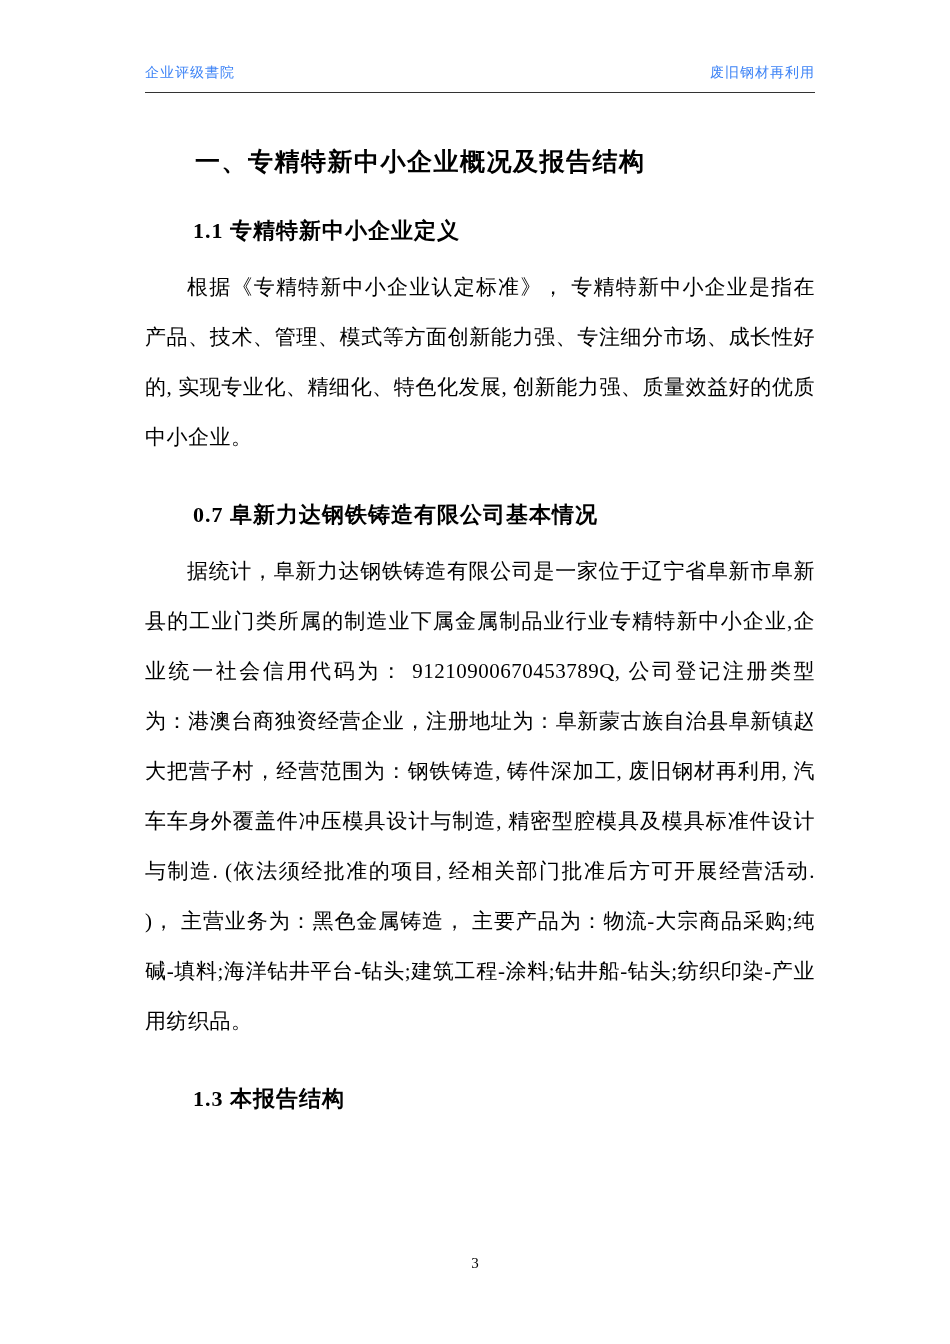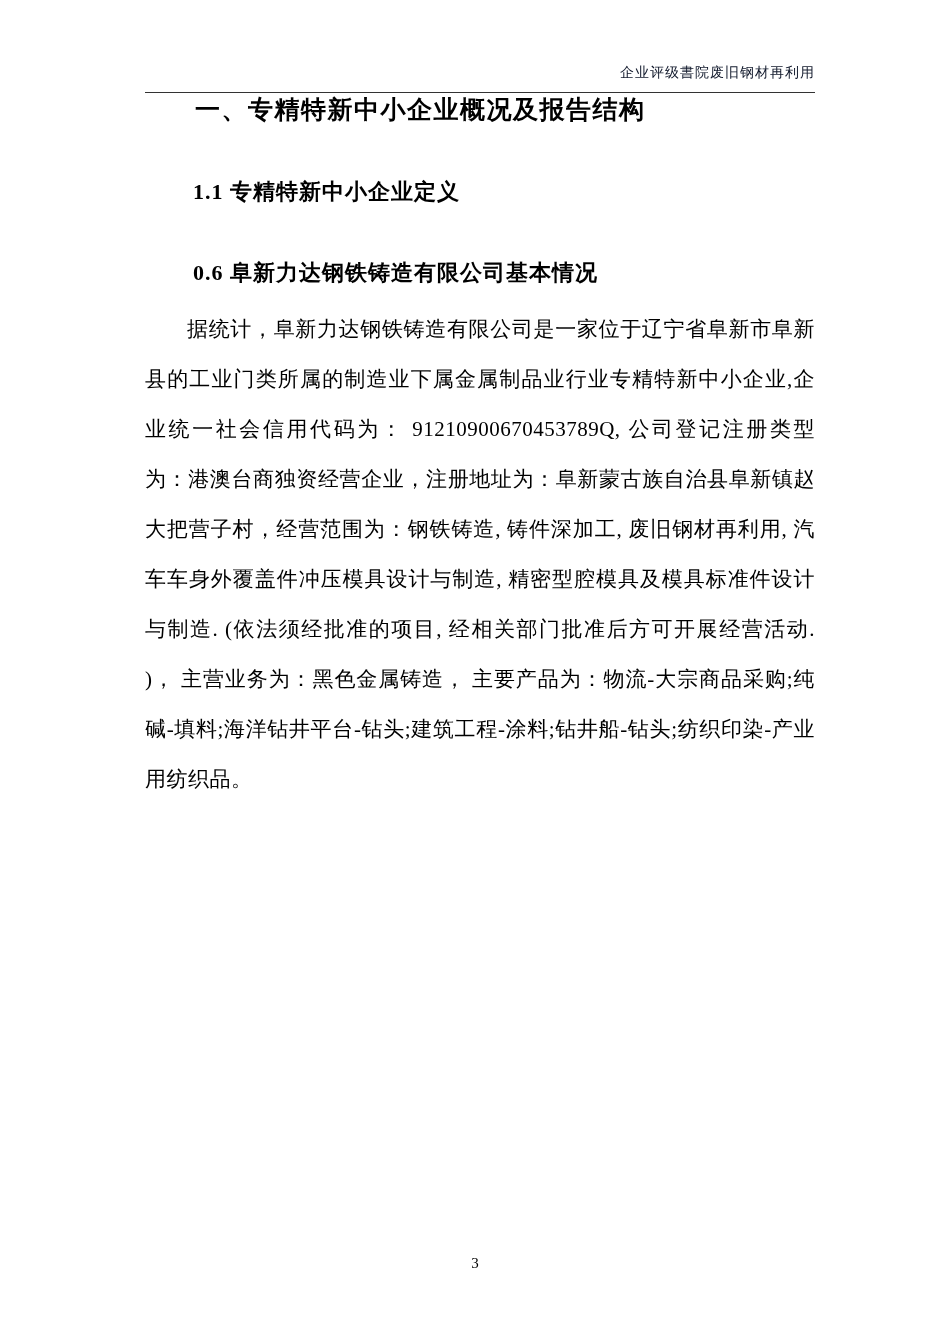--- a/index.html
+++ b/index.html
@@ -12,36 +12,37 @@
   .page {
     position: relative;
     width: 950px;
     height: 1344px;
     background: #ffffff;
     padding: 64px 135px 0 145px;
     overflow: hidden;
   }
   .page-header {
     display: flex;
-    justify-content: flex-end;
+    justify-content: space-between;
     align-items: baseline;
     font-size: 14px;
     letter-spacing: 1px;
-    color: #0f172a;
+    color: #3b82f6;
     padding-bottom: 10px;
     border-bottom: 1px solid #333;
   }
   .chapter-title {
+    margin-top: 52px;
     padding-left: 50px;
     font-size: 25px;
     font-weight: bold;
     letter-spacing: 1.5px;
   }
   .section-heading {
-    margin-top: 51px;
+    margin-top: 38px;
     padding-left: 48px;
     font-size: 22px;
     font-weight: bold;
     letter-spacing: 1px;
   }
   .paragraph {
     margin-top: 16px;
     font-size: 21px;
     line-height: 50px;
     letter-spacing: 0.5px;
@@ -67,28 +68,30 @@
     <span>企业评级書院</span>
     <span>废旧钢材再利用</span>
   </header>
 
   <main>
 
     <h1 class="chapter-title">一、专精特新中小企业概况及报告结构</h1>
 
     <section>
       <h2 class="section-heading">1.1 专精特新中小企业定义</h2>
+      <p class="paragraph">根据《专精特新中小企业认定标准》， 专精特新中小企业是指在产品、技术、管理、模式等方面创新能力强、专注细分市场、成长性好的, 实现专业化、精细化、特色化发展, 创新能力强、质量效益好的优质中小企业。</p>
     </section>
 
     <section>
-      <h2 class="section-heading">0.6 阜新力达钢铁铸造有限公司基本情况</h2>
+      <h2 class="section-heading">0.7 阜新力达钢铁铸造有限公司基本情况</h2>
       <p class="paragraph">据统计，阜新力达钢铁铸造有限公司是一家位于辽宁省阜新市阜新县的工业门类所属的制造业下属金属制品业行业专精特新中小企业,企业统一社会信用代码为： 91210900670453789Q, 公司登记注册类型为：港澳台商独资经营企业，注册地址为：阜新蒙古族自治县阜新镇赵大把营子村，经营范围为：钢铁铸造, 铸件深加工, 废旧钢材再利用, 汽车车身外覆盖件冲压模具设计与制造, 精密型腔模具及模具标准件设计与制造. (依法须经批准的项目, 经相关部门批准后方可开展经营活动. )， 主营业务为：黑色金属铸造， 主要产品为：物流-大宗商品采购;纯碱-填料;海洋钻井平台-钻头;建筑工程-涂料;钻井船-钻头;纺织印染-产业用纺织品。</p>
     </section>
 
     <section>
+      <h2 class="section-heading">1.3 本报告结构</h2>
     </section>
 
   </main>
 
   <footer class="page-footer">
     <span>3</span>
   </footer>
 
 </div>
 

